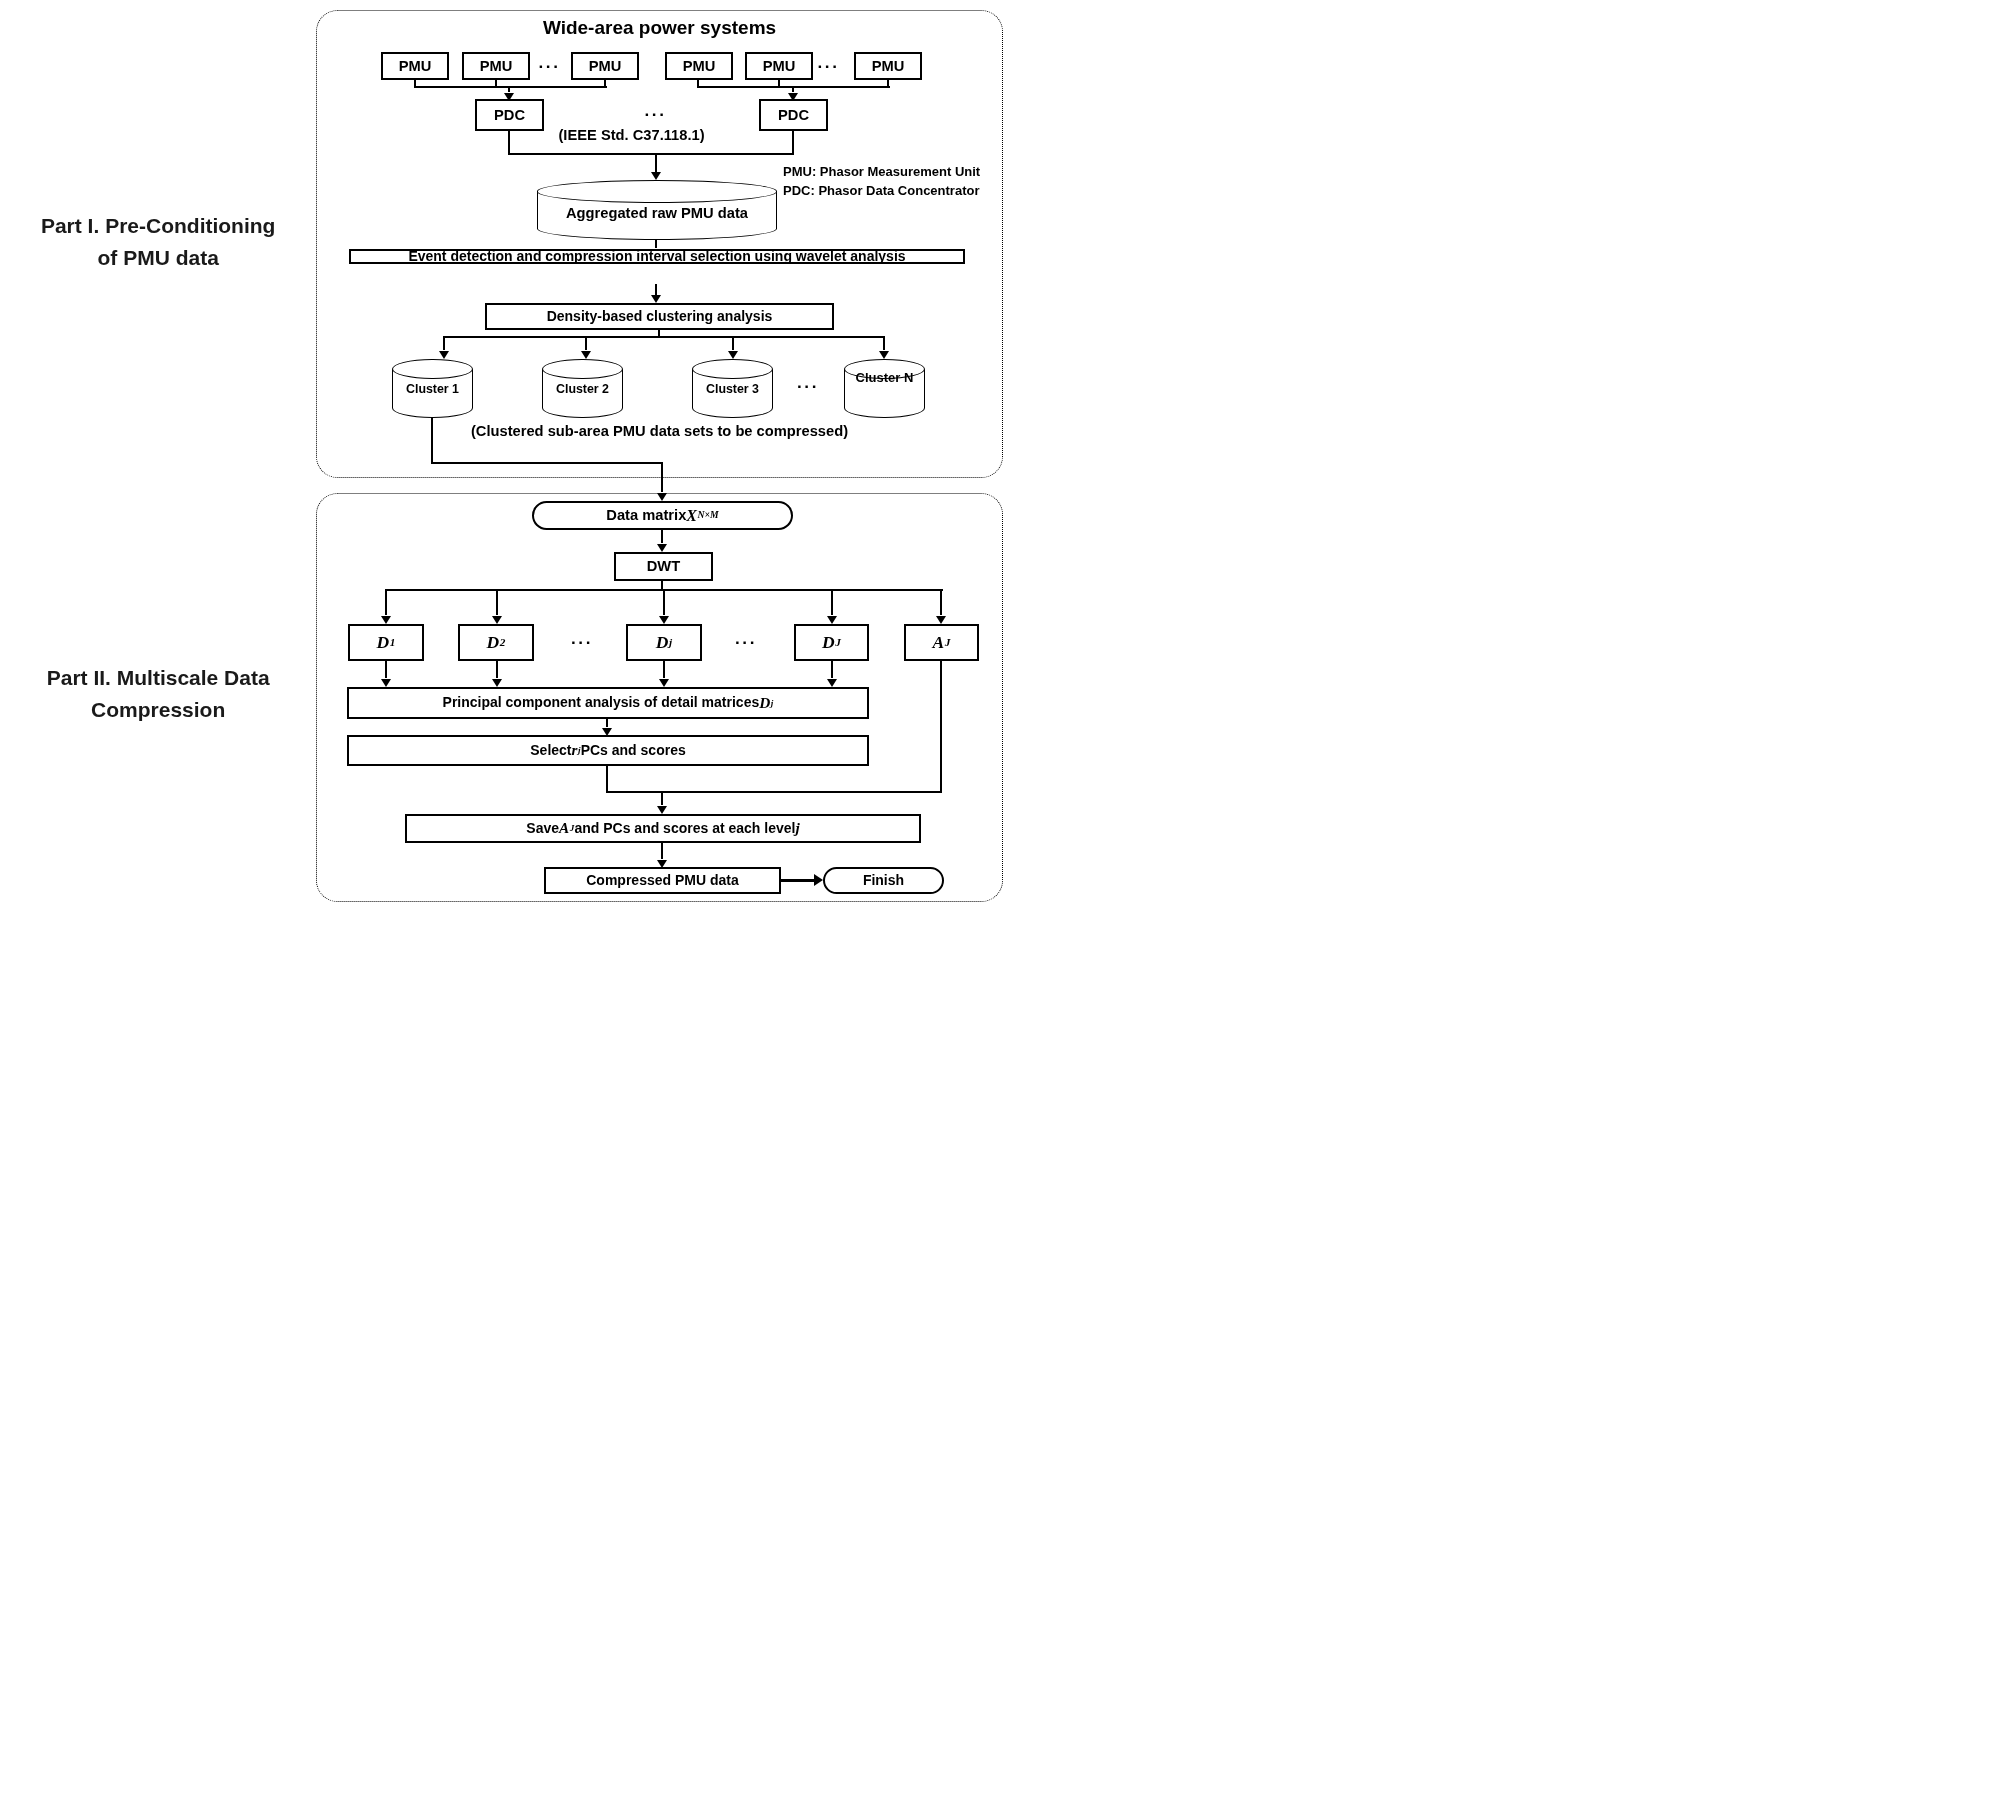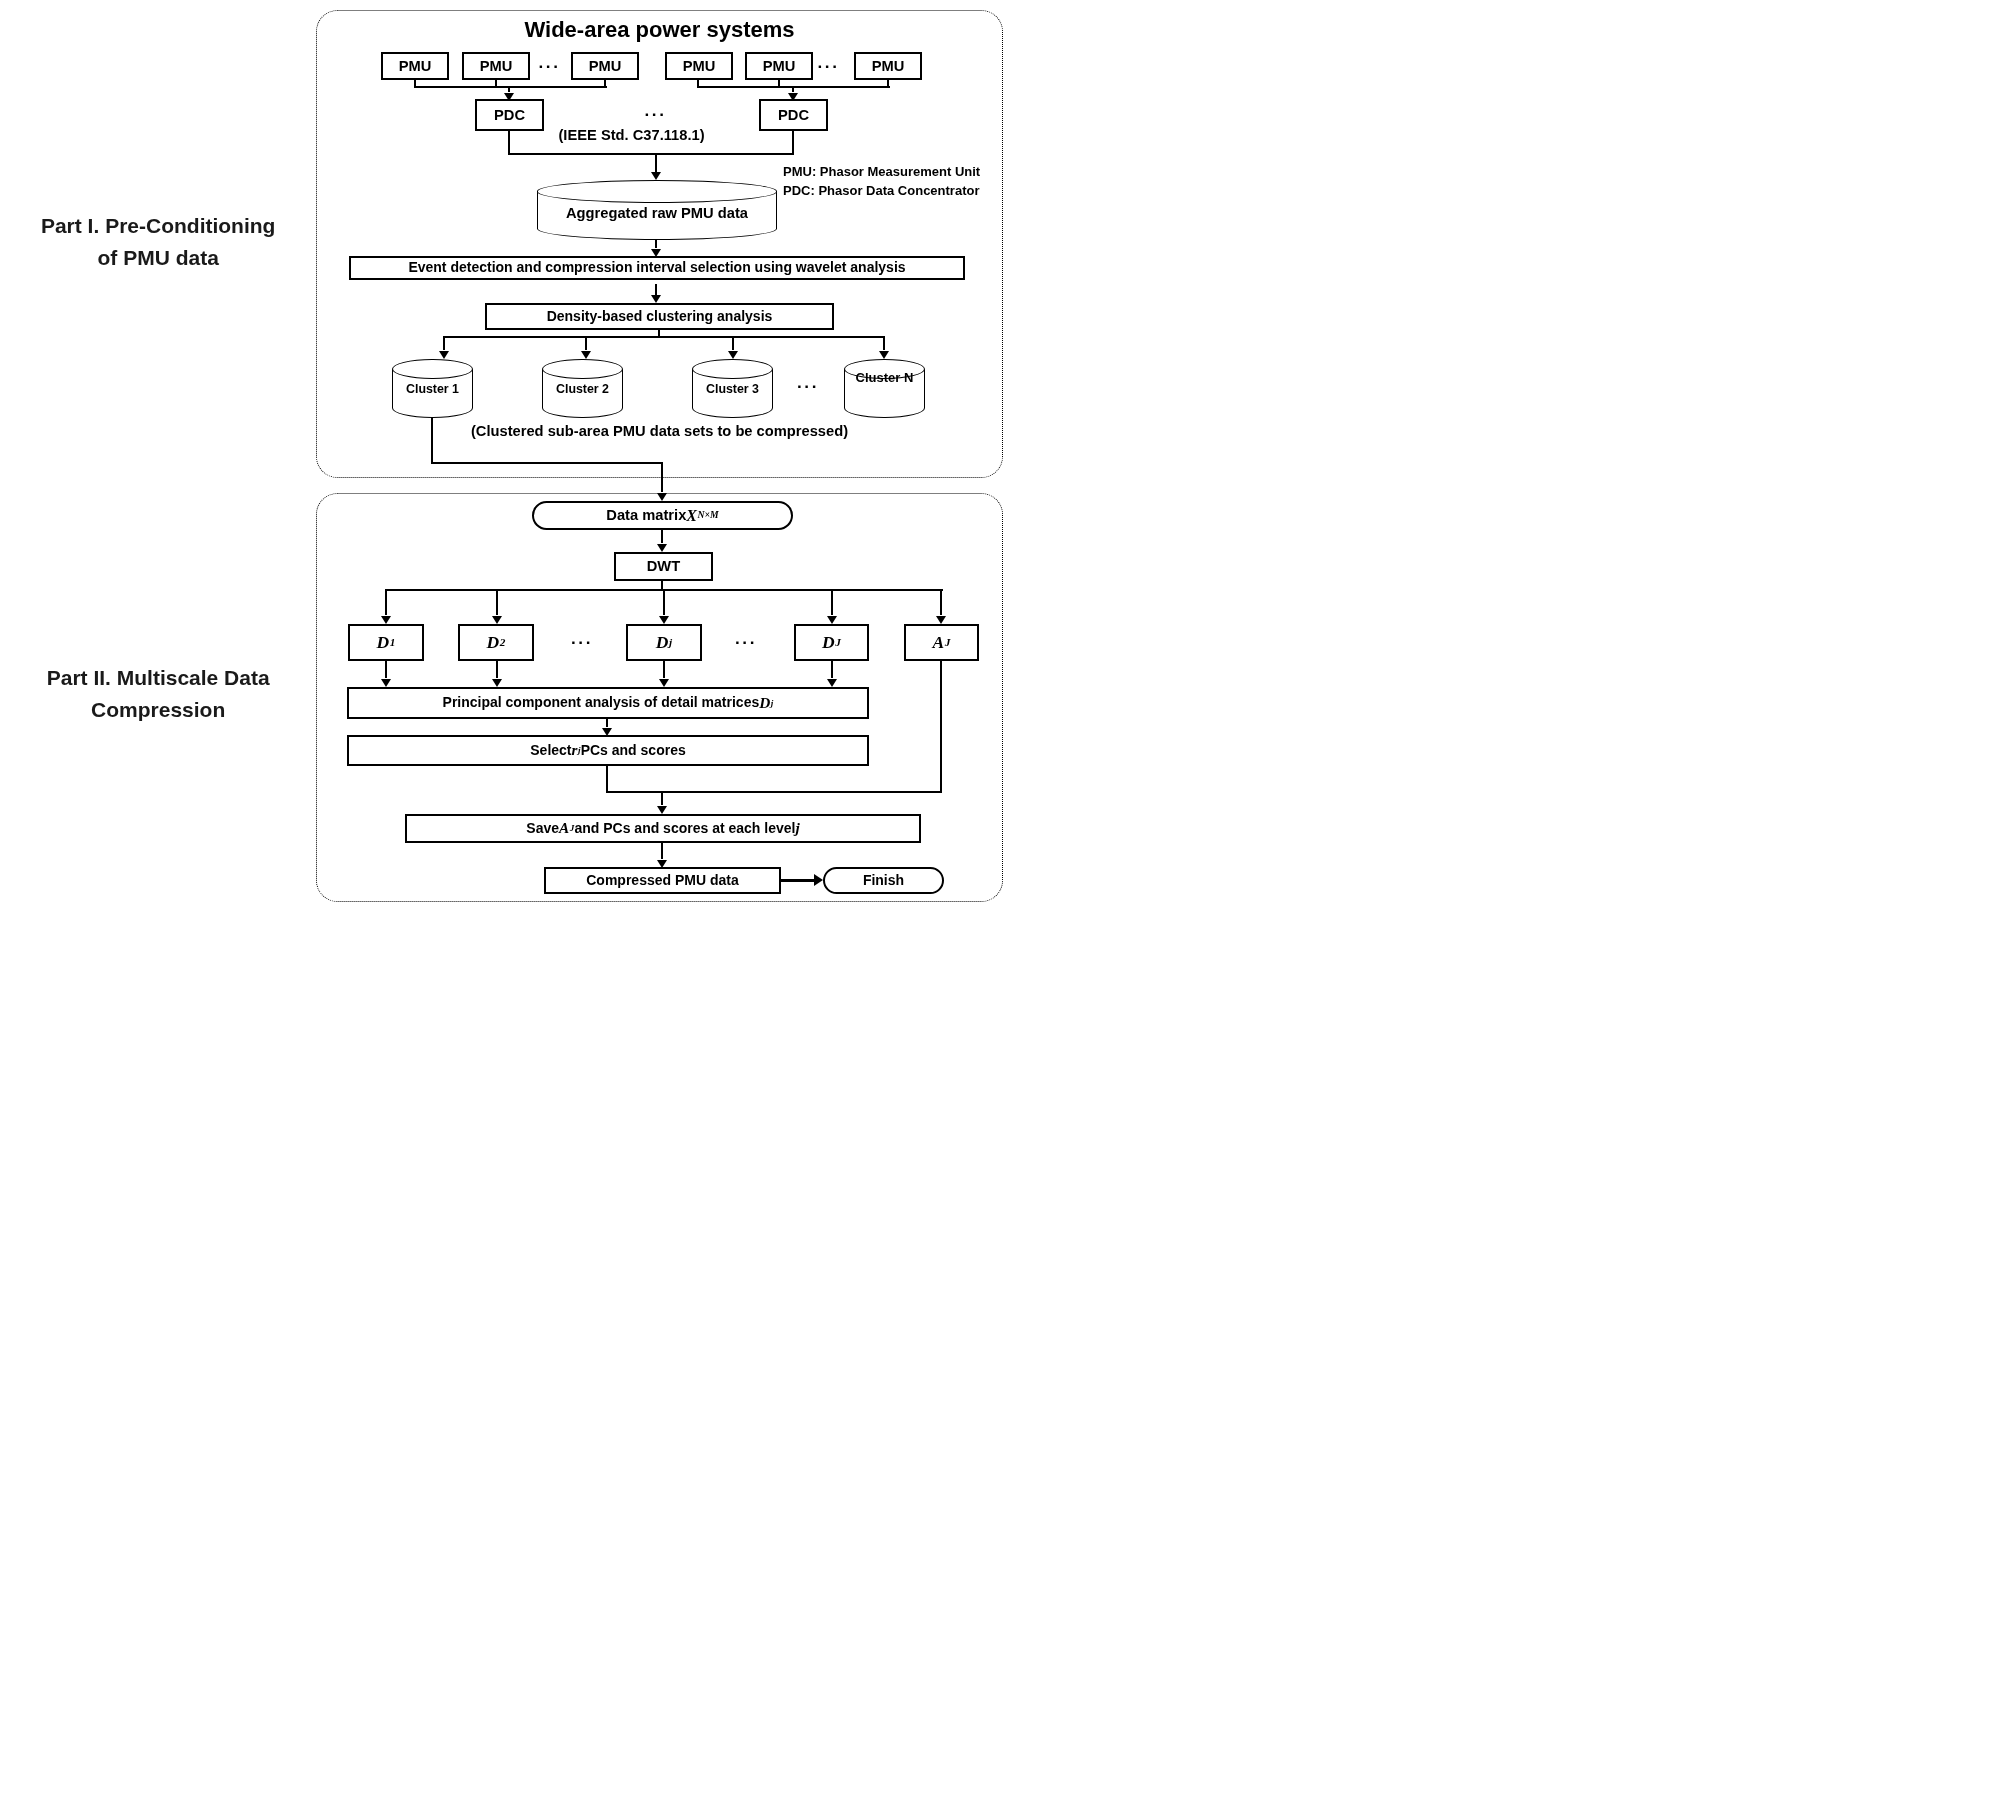--- a/index.html
+++ b/index.html
@@ -129,21 +129,21 @@
   <div class="vline" style="left:606px; top:766px; height:25px;"></div>
   <div class="vline" style="left:940px; top:661px; height:130px;"></div>
   <div class="hline" style="left:606px; top:791px; width:336px;"></div>
 
   <div class="arrow-down" style="left:661px; top:793px; height:12.4px;"></div>
 
   <div class="arrow-down" style="left:661px; top:843px; height:16px;"></div>
 
   <div class="arrow-right" style="left:781px; top:879px; width:33px;"></div>
 
-  <div class="plain-text" style="left:316px; top:17px; width:687px; text-align:center; font-size:22px;">Wide-area power systems</div>
+  <div class="plain-text" style="left:316px; top:17px; width:687px; text-align:center; font-size:19px;">Wide-area power systems</div>
 
   <div class="box" style="left:381px; top:52px; width:68px; height:28px; font-size:14.7px;">
     <span>PMU</span>
     </div>
   <div class="box" style="left:462px; top:52px; width:68px; height:28px; font-size:14.7px;">
     <span>PMU</span>
     </div>
   <div class="dots" style="left:536px; top:57px; width:27px;">···</div>
   <div class="box" style="left:571px; top:52px; width:68px; height:28px; font-size:14.7px;">
     <span>PMU</span>
@@ -174,21 +174,21 @@
     <div>PDC: Phasor Data Concentrator</div>
   </div>
 
   <div class="cyl" style="left:537px; top:180px; width:240px; height:60px;">
     <div class="cyl-bot" style="bottom:0; height:22.6px;"></div>
     <div class="cyl-body" style="top:11.3px; bottom:11.3px;"></div>
     <div class="cyl-top" style="top:0; height:22.6px;"></div>
     <div class="cyl-text" style="top:25px; font-size:14.7px;">Aggregated raw PMU data</div>
   </div>
 
-  <div class="box" style="left:349px; top:256px; width:616px; height:24px; font-size:14px;">
+  <div class="box" style="left:349px; top:249px; width:616px; height:15px; font-size:14px;">
     <span>Event detection and compression interval selection using wavelet analysis</span>
     </div>
 
   <div class="box" style="left:485px; top:303px; width:349px; height:26.6px; font-size:14px;">
     <span>Density-based clustering analysis</span>
     </div>
 
   <div class="cyl" style="left:392px; top:359px; width:81px; height:59px;">
     <div class="cyl-bot" style="bottom:0; height:20.3px;"></div>
     <div class="cyl-body" style="top:10.2px; bottom:10.2px;"></div>

